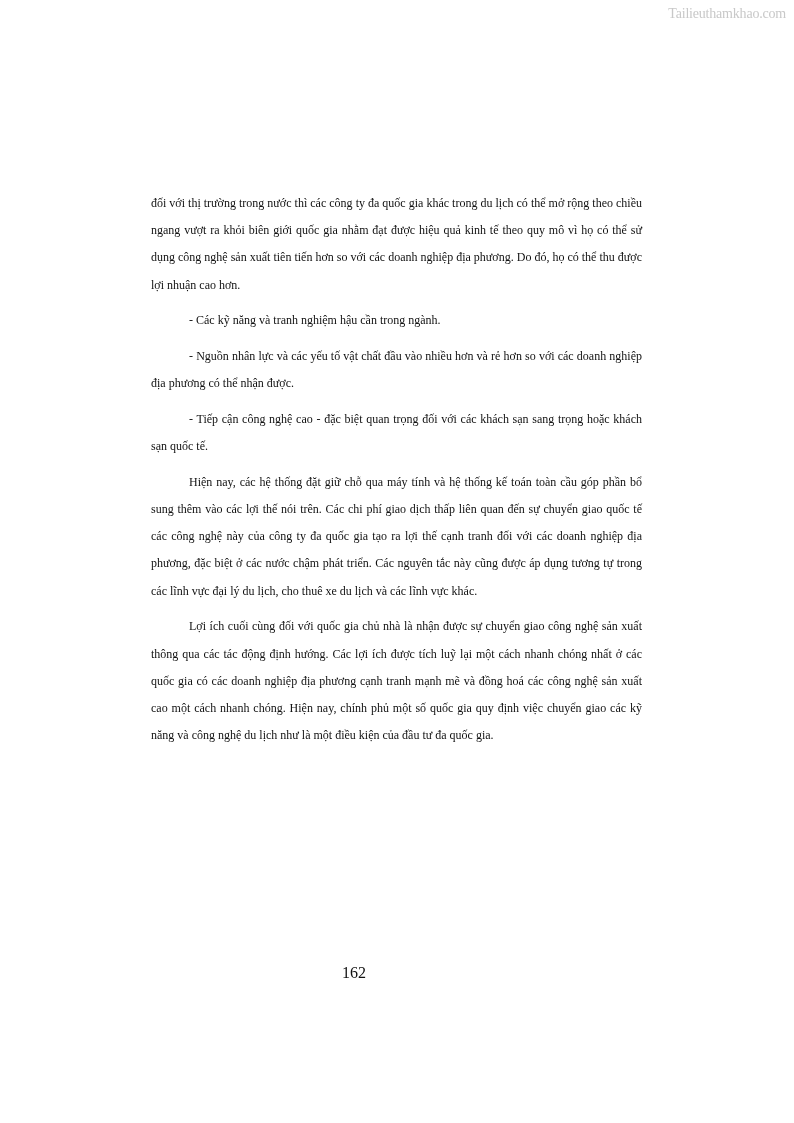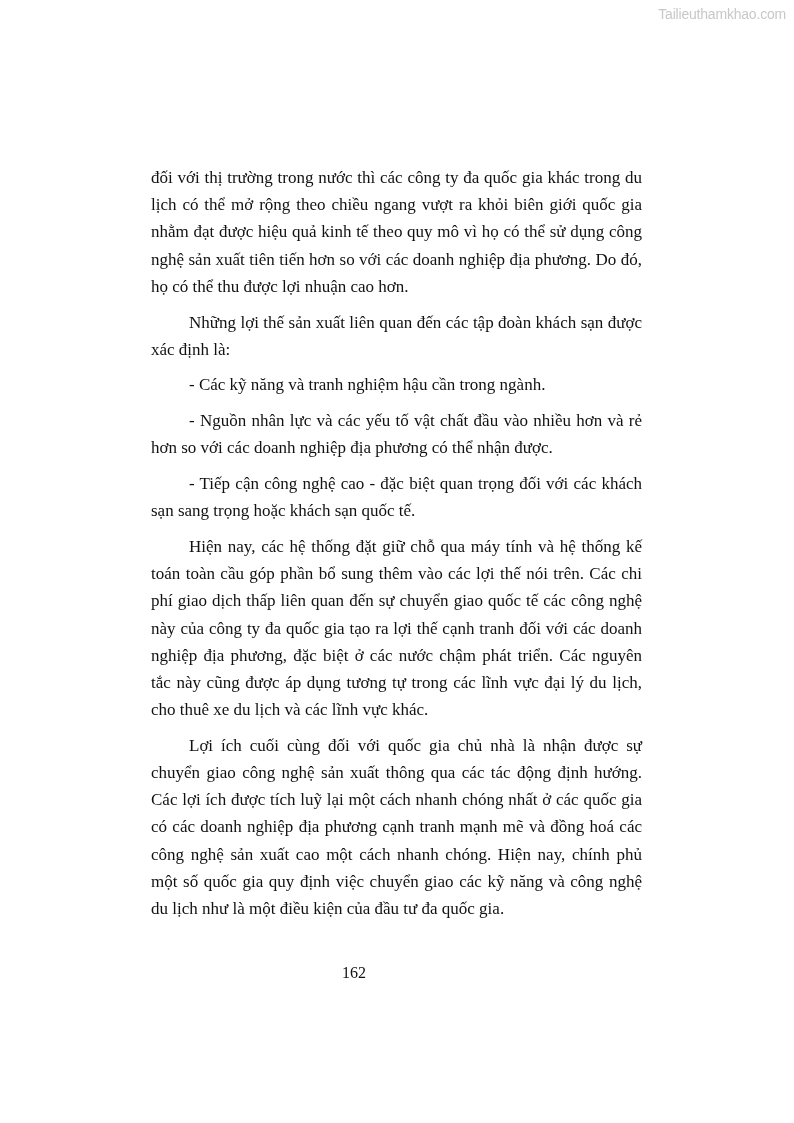--- a/index.html
+++ b/index.html
@@ -2,42 +2,41 @@
 <html><head>
 <meta charset="utf-8">
 <style>
   html, body { margin: 0; padding: 0; }
   body {
     width: 794px; height: 1123px; background: #ffffff; position: relative; overflow: hidden;
     font-family: "Liberation Serif", "DejaVu Serif", serif; color: #111;
   }
   .watermark {
     position: absolute; top: 6px; right: 8px;
-    font-family: Liberation Sans, sans-serif;
+    font-family: Liberation Serif, serif;
     font-size: 14px; color: #c8c8c8; letter-spacing: -0.2px;
   }
   .content {
-    position: absolute; left: 151px; top: 164px; width: 491px;
-    font-size: 17px; line-height: 27.2px; text-align: justify;
+    position: absolute; left: 151px; top: 190px; width: 491px;
+    font-size: 12px; line-height: 27.2px; text-align: justify;
   }
   .content p { margin: 0 0 8.5px 0; }
   .indent { text-indent: 38px; }
   .page-number {
     position: absolute; top: 964px; left: 0; width: 708px; text-align: center;
     font-size: 16px;
   }
 </style>
 </head>
 <body>
 
 <div class="watermark">Tailieuthamkhao.com</div>
 
 <div class="content">
   <p>đối với thị trường trong nước thì các công ty đa quốc gia khác trong du lịch có thể mở rộng theo chiều ngang vượt ra khỏi biên giới quốc gia nhằm đạt được hiệu quả kinh tế theo quy mô vì họ có thể sử dụng công nghệ sản xuất tiên tiến hơn so với các doanh nghiệp địa phương. Do đó, họ có thể thu được lợi nhuận cao hơn.</p>
-  <p class="indent">Những lợi thế sản xuất liên quan đến các tập đoàn khách sạn được xác định là:</p>
   <p class="indent">-  Các kỹ năng và tranh nghiệm hậu cần trong ngành.</p>
   <p class="indent">-  Nguồn nhân lực và các yếu tố vật chất đầu vào nhiều hơn và rẻ hơn so với các doanh nghiệp địa phương có thể nhận được.</p>
   <p class="indent">-  Tiếp cận công nghệ cao - đặc biệt quan trọng đối với các khách sạn sang trọng hoặc khách sạn quốc tế.</p>
   <p class="indent">Hiện nay, các hệ thống đặt giữ chỗ qua máy tính và hệ thống kế toán toàn cầu góp phần bổ sung thêm vào các lợi thế nói trên. Các chi phí giao dịch thấp liên quan đến sự chuyển giao quốc tế các công nghệ này của công ty đa quốc gia tạo ra lợi thế cạnh tranh đối với các doanh nghiệp địa phương, đặc biệt ở các nước chậm phát triển. Các nguyên tắc này cũng được áp dụng tương tự trong các lĩnh vực đại lý du lịch, cho thuê xe du lịch và các lĩnh vực khác.</p>
   <p class="indent">Lợi ích cuối cùng đối với quốc gia chủ nhà là nhận được sự chuyển giao công nghệ sản xuất thông qua các tác động định hướng. Các lợi ích được tích luỹ lại một cách nhanh chóng nhất ở các quốc gia có các doanh nghiệp địa phương cạnh tranh mạnh mẽ và đồng hoá các công nghệ sản xuất cao một cách nhanh chóng. Hiện nay, chính phủ một số quốc gia quy định việc chuyển giao các kỹ năng và công nghệ du lịch như là một điều kiện của đầu tư đa quốc gia.</p>
 </div>
 
 <div class="page-number">162</div>
 
 </body></html>

